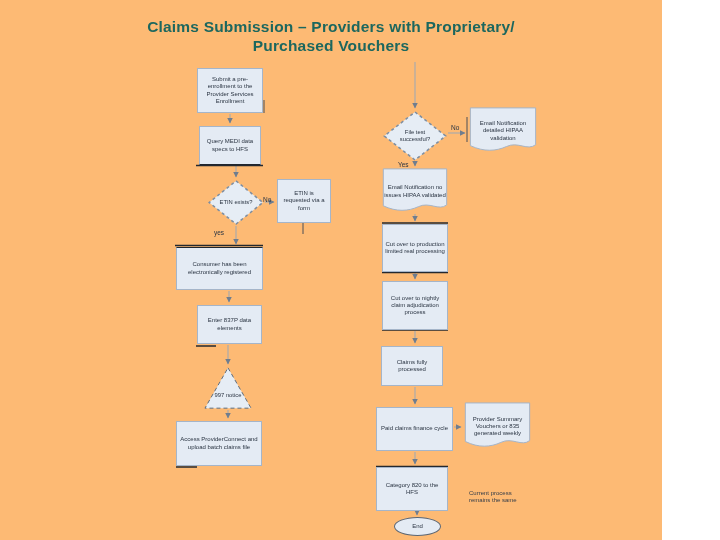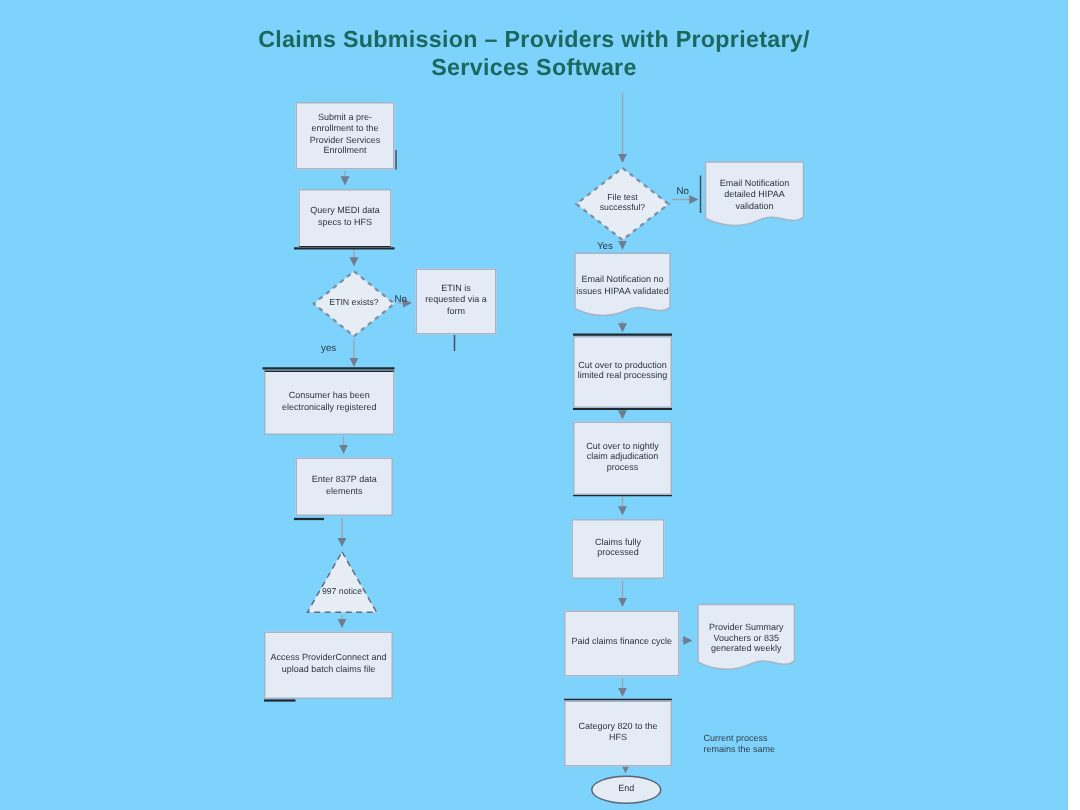--- a/index.html
+++ b/index.html
@@ -1,17 +1,17 @@
 <!DOCTYPE html>
 <html><head>
 <meta charset="utf-8">
 <style>
   html,body{margin:0;padding:0;background:#fff;}
   #canvas{
-    position:relative;width:712px;height:540px;background:#7dd3fc;
+    position:relative;width:662px;height:540px;background:#fdba74;
     font-family:"Liberation Sans",sans-serif;overflow:hidden;
   }
   
   .title{
     position:absolute;left:0;right:0;top:17px;text-align:center;
     color:#1c675e;font-size:15.5px;font-weight:bold;line-height:1.25;
     letter-spacing:.2px;
   }
   
   .node{position:absolute;display:flex;align-items:center;justify-content:center;}
@@ -107,21 +107,21 @@
       <line x1="382" y1="272.5" x2="448" y2="272.5"></line>
       <line x1="382" y1="330" x2="448" y2="330"></line>
       <line x1="196" y1="346" x2="216" y2="346"></line>
       <line x1="176" y1="467" x2="197" y2="467"></line>
       <line x1="376" y1="466.5" x2="448" y2="466.5"></line>
     </g>
   </svg>
 
   <div class="title">
     <div>Claims Submission – Providers with Proprietary/</div>
-    <div>Services Software</div>
+    <div>Purchased Vouchers</div>
   </div>
 
   <div id="l1" class="node box">
     <span class="lbl">Submit a pre-enrollment to the Provider Services Enrollment</span>
   </div>
   <div id="l2" class="node box dark-bottom">
     <span class="lbl">Query MEDI data specs to HFS</span>
   </div>
   <div id="l3" class="node diamond">
     <svg class="shape-svg" viewBox="0 0 100 100" preserveAspectRatio="none">

